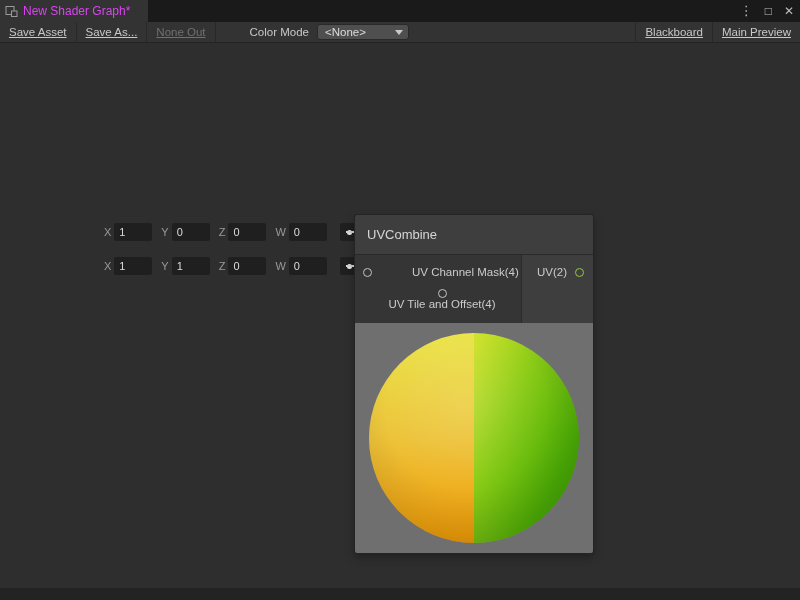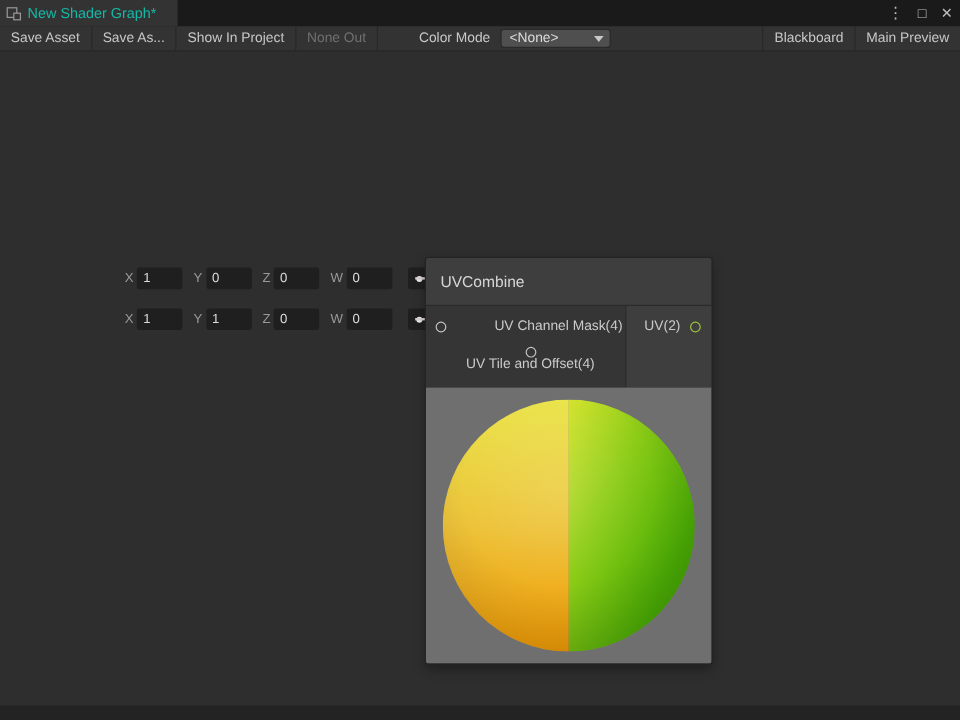--- a/index.html
+++ b/index.html
@@ -3,32 +3,32 @@
 <meta charset="utf-8">
 <style>
   html,body{margin:0;padding:0;background:#111;}
   .stage{position:relative;width:800px;height:600px;background:#2e2e2e;
          font-family:"Liberation Sans",sans-serif;overflow:hidden;}
 
   
   .tabbar{position:absolute;left:0;top:0;width:800px;height:22px;background:#1a1a1a;}
   .tab{position:absolute;left:0;top:0;width:148px;height:22px;background:#333;
        display:flex;align-items:center;gap:5px;padding-left:5px;box-sizing:border-box;
-       color:#14b8a6;font-size:12px;}
+       color:#d946ef;font-size:12px;}
   .tab-icon{width:13px;height:13px;display:inline-block;flex:none;}
   .win-controls{position:absolute;right:6px;top:0;height:22px;display:flex;align-items:center;
                 gap:12px;color:#bdbdbd;}
   .win-controls span{cursor:default;line-height:22px;}
   .wc-menu{font-size:13px;} .wc-max{font-size:12px;} .wc-close{font-size:12px;}
 
   
   .toolbar{position:absolute;left:0;top:22px;width:800px;height:21px;background:#333;
            border-bottom:1px solid #242424;display:flex;align-items:stretch;box-sizing:border-box;
            font-size:11.5px;color:#c8c8c8;}
-  .tb-btn{display:flex;align-items:center;padding:0 9px;border-right:1px solid #282828;white-space:nowrap;}
+  .tb-btn{display:flex;align-items:center;padding:0 9px;border-right:1px solid #282828;white-space:nowrap;text-decoration:underline;}
   .tb-btn.disabled{color:#707070;}
   .tb-label{display:flex;align-items:center;padding:0 8px;margin-left:26px;}
   .dropdown{margin:2px 0;background:#4f4f4f;border:1px solid #292929;border-radius:3px;
             display:flex;align-items:center;justify-content:space-between;
             padding:0 5px 0 7px;width:92px;box-sizing:border-box;color:#dcdcdc;}
   .dd-arrow{width:0;height:0;border-left:4px solid transparent;border-right:4px solid transparent;
             border-top:5px solid #c9c9c9;}
   .tb-spacer{flex:1;}
   .tb-btn.rgroup{border-right:none;border-left:1px solid #282828;}
 
@@ -95,21 +95,20 @@
     <div class="win-controls">
       <span class="wc-menu">⋮</span>
       <span class="wc-max">□</span>
       <span class="wc-close">✕</span>
     </div>
   </div>
 
   <div class="toolbar">
     <div class="tb-btn">Save Asset</div>
     <div class="tb-btn">Save As...</div>
-    <div class="tb-btn">Show In Project</div>
     <div class="tb-btn disabled">None Out</div>
     <div class="tb-label">Color Mode</div>
     <div class="dropdown">
       <span>&lt;None&gt;</span>
       <span class="dd-arrow"></span>
     </div>
     <div class="tb-spacer"></div>
     <div class="tb-btn rgroup">Blackboard</div>
     <div class="tb-btn rgroup">Main Preview</div>
   </div>

